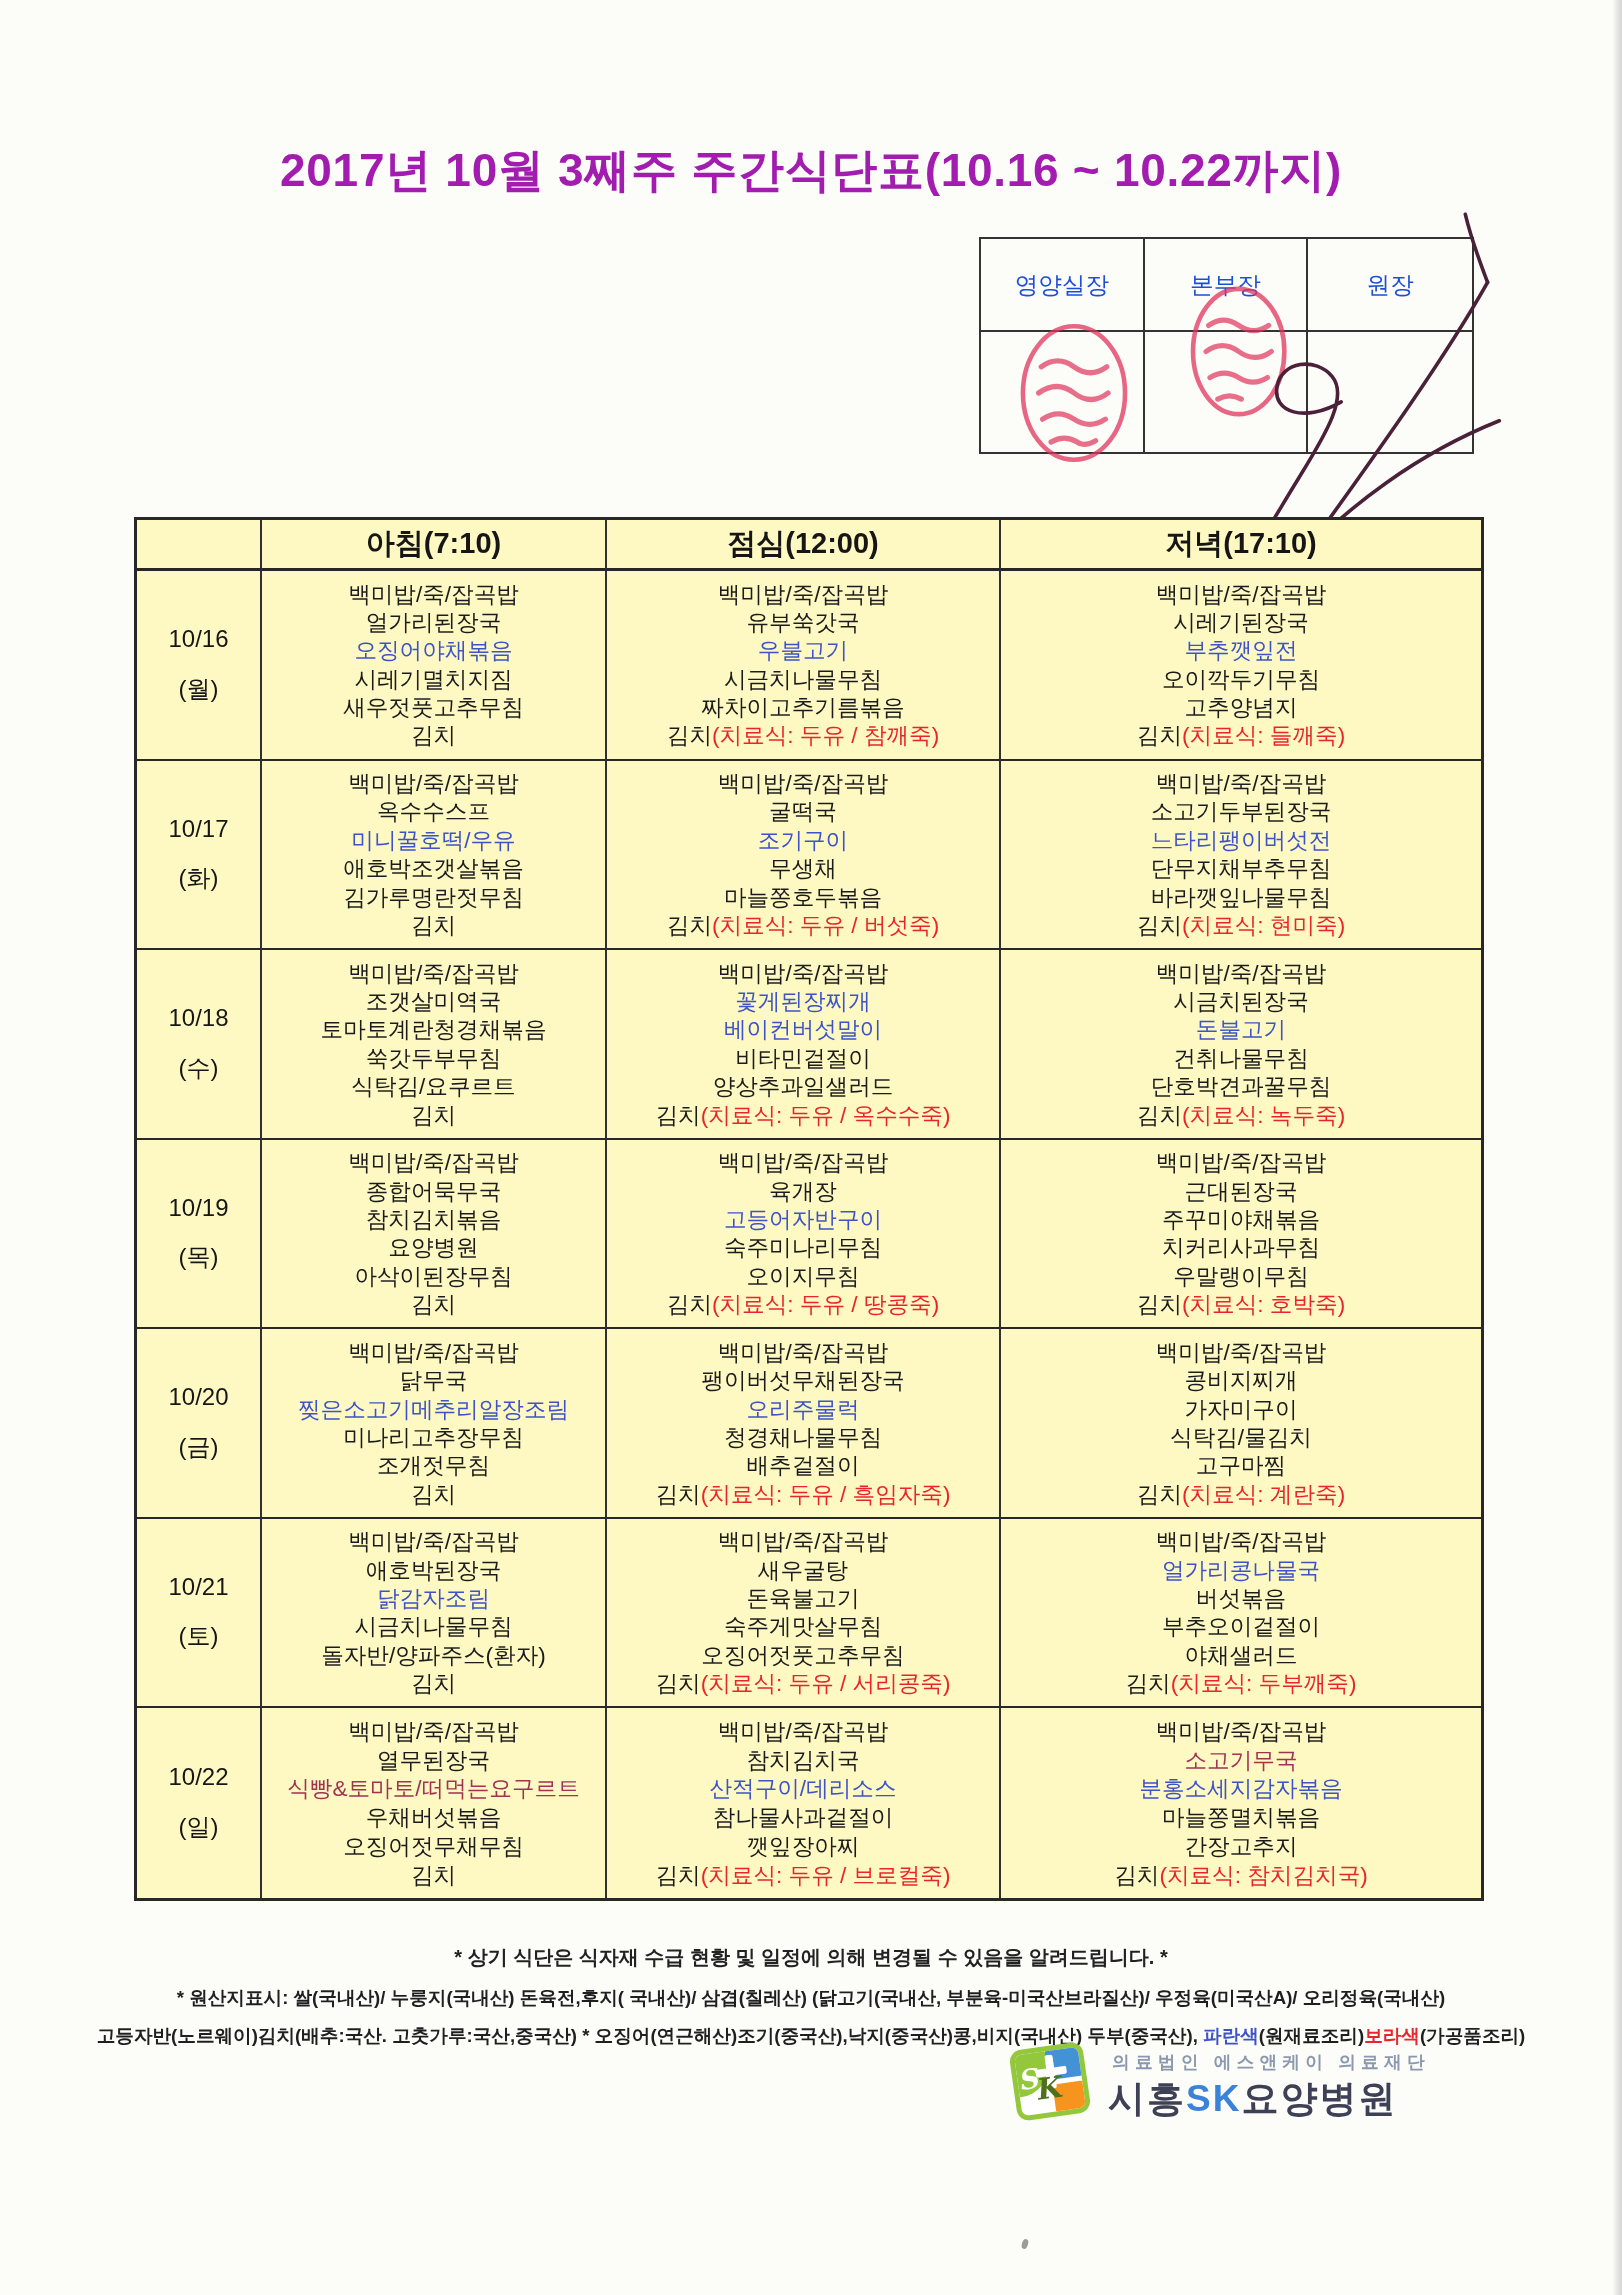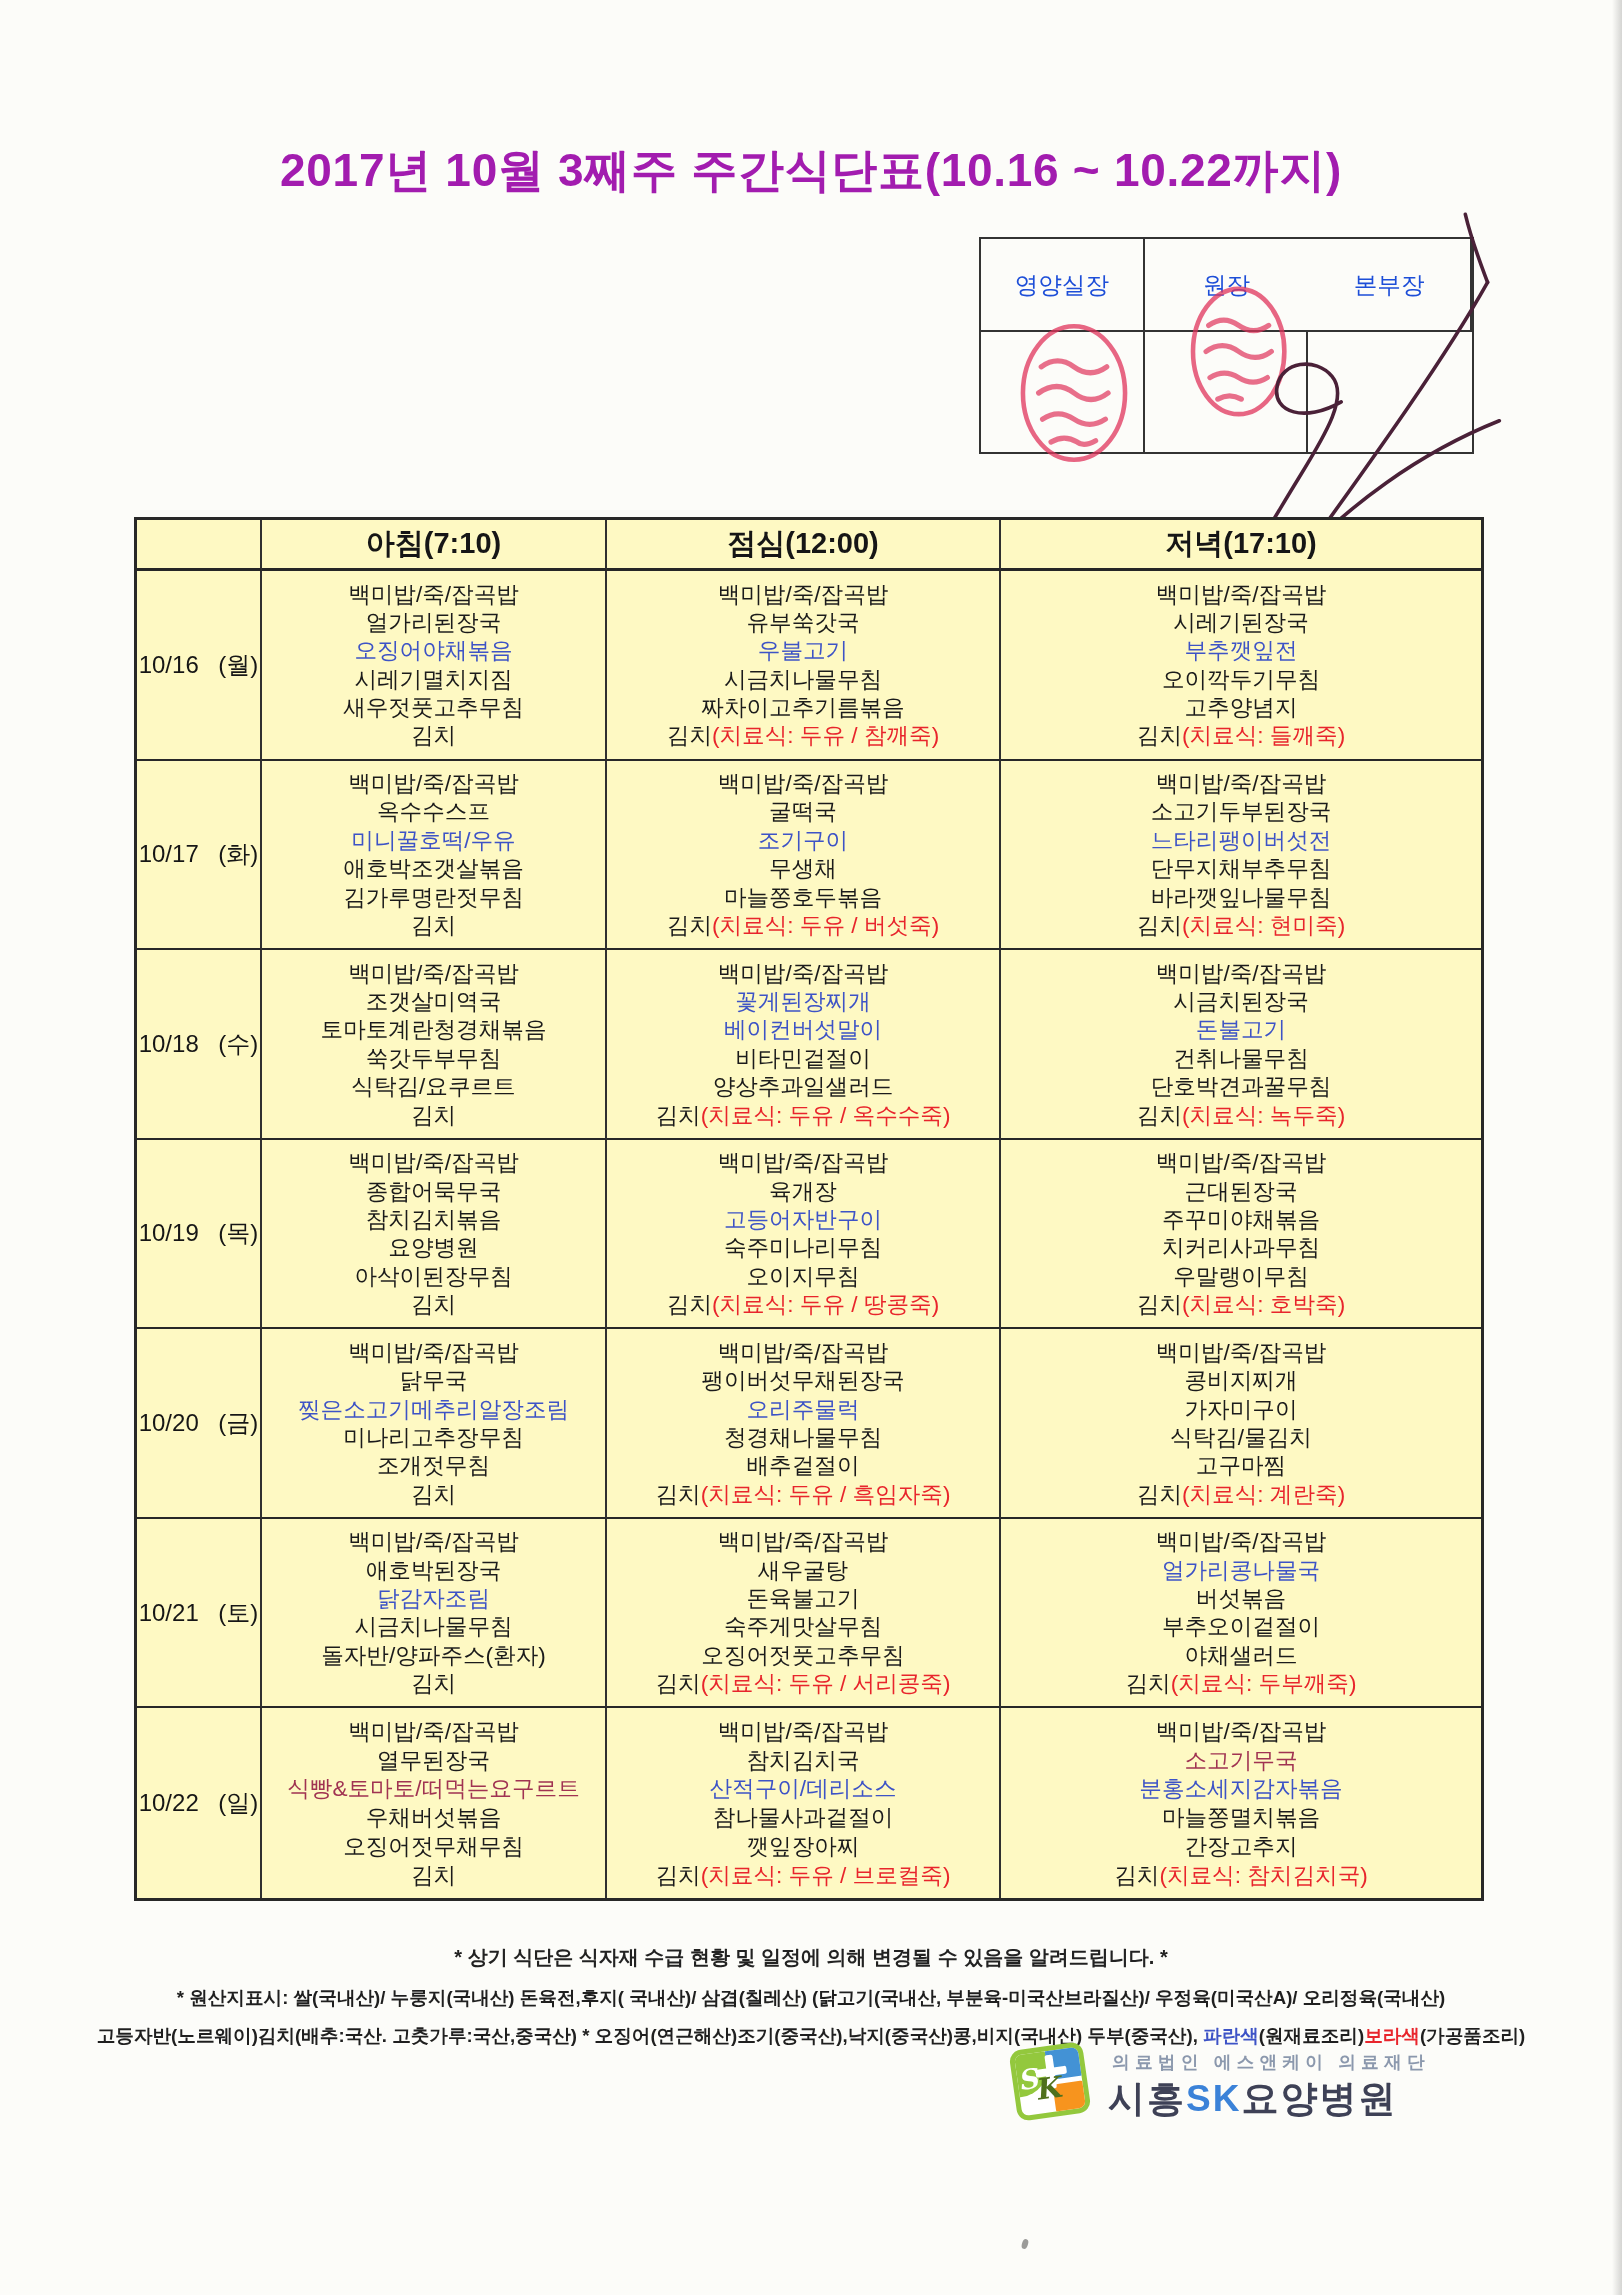--- a/index.html
+++ b/index.html
@@ -33,21 +33,21 @@
     border:3.3px solid #282828; box-sizing:border-box;
     display:grid; grid-template-columns:125px 345px 394px 1fr;
     grid-template-rows:51px repeat(7, 1fr);
     background:#fef9c3;
   }
   .tcell{border-right:2px solid #303030; border-bottom:2.6px solid #282828; box-sizing:border-box; min-width:0;}
   .tcell.no-r{border-right:none;}
   .tcell.no-b{border-bottom:none;}
   .tcell.hrow{border-bottom:3.9px solid #262626;}
   .th{display:flex; align-items:center; justify-content:center; font-size:29px; font-weight:600; color:#161616;}
-  .date-cell{display:flex; flex-direction:row; align-items:center; justify-content:center; gap:19.6px; font-size:24px; color:#161616;}
+  .date-cell{display:flex; flex-direction:column; align-items:center; justify-content:center; gap:19.6px; font-size:24px; color:#161616;}
   .meal-cell{display:flex; flex-direction:column; justify-content:space-between; align-items:center;
     padding:10.5px 2.6px 9.2px 2.6px; text-align:center; font-size:22.6px; line-height:1.15; color:#1b1b1b;}
   .menu-line{white-space:nowrap;}
   .c-blue{color:#3d53c6;}
   .c-maroon{color:#a03352;}
   .c-red{color:#e8252c;}
   
   .note1{position:absolute; top:1944px; left:0; width:100%; text-align:center; font-size:20px; font-weight:700; color:#222;}
   .note2{position:absolute; top:1985px; left:0; width:100%; text-align:center; font-size:18.6px; font-weight:700; color:#1f1f1f;}
   .note3{position:absolute; top:2023px; left:0; width:100%; text-align:center; font-size:18.6px; font-weight:700; color:#1f1f1f;}
@@ -70,22 +70,22 @@
 </head>
 <body>
 
 <div class="page">
   <div class="edge-shadow"></div>
 
   <div class="page-title">2017년 10월 3째주 주간식단표(10.16 ~ 10.22까지)</div>
 
   <div class="signoff">
     <div class="sc">영양실장</div>
+    <div class="sc">본부장</div>
     <div class="sc last-col">원장</div>
-    <div class="sc">본부장</div>
     <div class="sc body"></div>
     <div class="sc body"></div>
     <div class="sc body last-col"></div>
   </div>
 
   <svg class="stamp" style="left:1015px; top:321px;" width="118" height="144" viewBox="0 0 180 220">
     <ellipse cx="90" cy="110" rx="78" ry="102" fill="none" stroke="#e0345c" stroke-width="7" opacity="0.85"></ellipse>
     <path d="M40,70 q25,-18 50,0 q25,18 50,0 M36,110 q28,-20 54,0 q26,20 52,0 M42,150 q24,-16 48,0 q24,16 48,0 M55,185 q20,-12 40,0 q10,8 28,-2" fill="none" stroke="#e0345c" stroke-width="8" stroke-linecap="round" opacity="0.8"></path>
   </svg>
   <svg class="stamp" style="left:1185px; top:283px;" width="108" height="137" viewBox="0 0 165 210">

